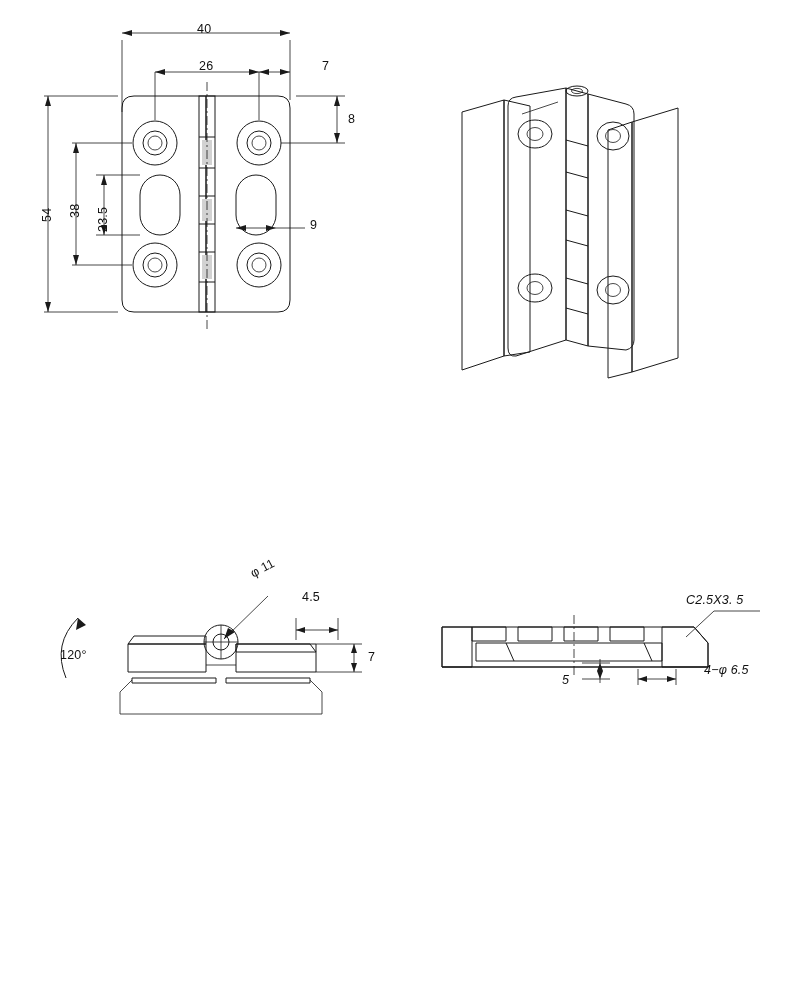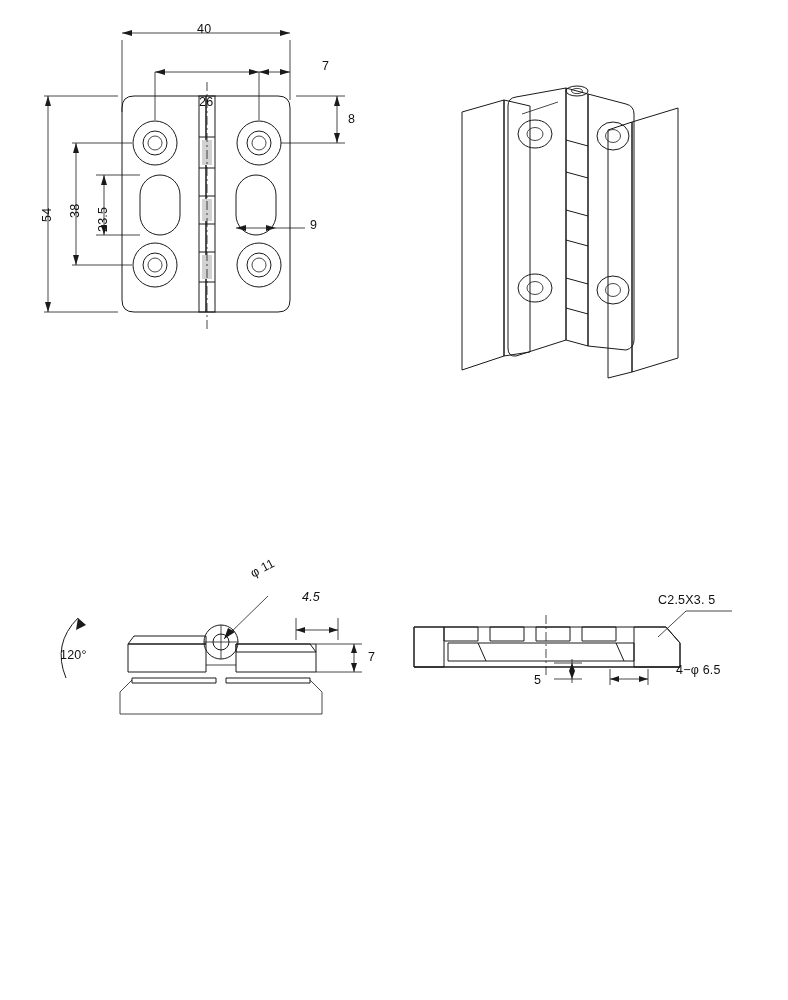--- a/index.html
+++ b/index.html
@@ -151,21 +151,21 @@
         <path d="M104,235 l-3,-10 h6 z" fill="#1a1a1a"></path>
 
         <line class="thin" x1="236" y1="228" x2="276" y2="228"></line>
         <path d="M236,228 l10,-3 v6 z" fill="#1a1a1a"></path>
         <path d="M276,228 l-10,-3 v6 z" fill="#1a1a1a"></path>
         <line class="thin" x1="276" y1="228" x2="305" y2="228"></line>
       </g>
     </svg>
 
     <span class="dimtext" style="left:197px; top:22px;">40</span>
-    <span class="dimtext" style="left:199px; top:59px;margin-top:36px;">26</span>
+    <span class="dimtext" style="left:199px; top:59px;">26</span>
     <span class="dimtext" style="left:322px; top:59px;">7</span>
     <span class="dimtext" style="left:348px; top:112px;">8</span>
     <span class="dimtext rot" style="left:40px; top:222px;">54</span>
     <span class="dimtext rot" style="left:68px; top:218px;">38</span>
     <span class="dimtext rot" style="left:96px; top:232px;">23.5</span>
     <span class="dimtext" style="left:310px; top:218px;">9</span>
   </div>
 
   <div class="view" style="left:400px; top:40px; width:340px; height:360px;">
     <svg width="340" height="360" viewBox="0 0 340 360">
@@ -290,25 +290,25 @@
         <line class="thin" x1="296" y1="84" x2="342" y2="84"></line>
         <line class="thin" x1="296" y1="112" x2="342" y2="112"></line>
         <line class="thin" x1="334" y1="84" x2="334" y2="112"></line>
         <path d="M334,84 l-3,9 h6 z" fill="#1a1a1a"></path>
         <path d="M334,112 l-3,-9 h6 z" fill="#1a1a1a"></path>
       </g>
     </svg>
 
     <span class="dimtext" style="left:40px; top:88px;">120°</span>
     <span class="dimtext" style="left:228px; top:8px; transform:rotate(-28deg); transform-origin:left top;">φ 11</span>
-    <span class="dimtext" style="left:282px; top:30px;font-style:italic;">4.5</span>
+    <span class="dimtext" style="left:282px; top:30px;">4.5</span>
     <span class="dimtext" style="left:348px; top:90px;">7</span>
   </div>
 
-  <div class="view" style="left:386px; top:575px; width:360px; height:160px;">
+  <div class="view" style="left:414px; top:575px; width:360px; height:160px;font-style:italic;">
     <svg width="360" height="160" viewBox="0 0 360 160">
       <defs>
         <pattern id="hatch" width="7" height="7" patternUnits="userSpaceOnUse" patternTransform="rotate(45)">
           <line x1="0" y1="0" x2="0" y2="7" class="hatchline"></line>
         </pattern>
         <linearGradient id="secFace" x1="0" y1="0" x2="0" y2="1">
           <stop offset="0%" stop-color="#e4e4e4"></stop>
           <stop offset="100%" stop-color="#c0c0c0"></stop>
         </linearGradient>
       </defs>

